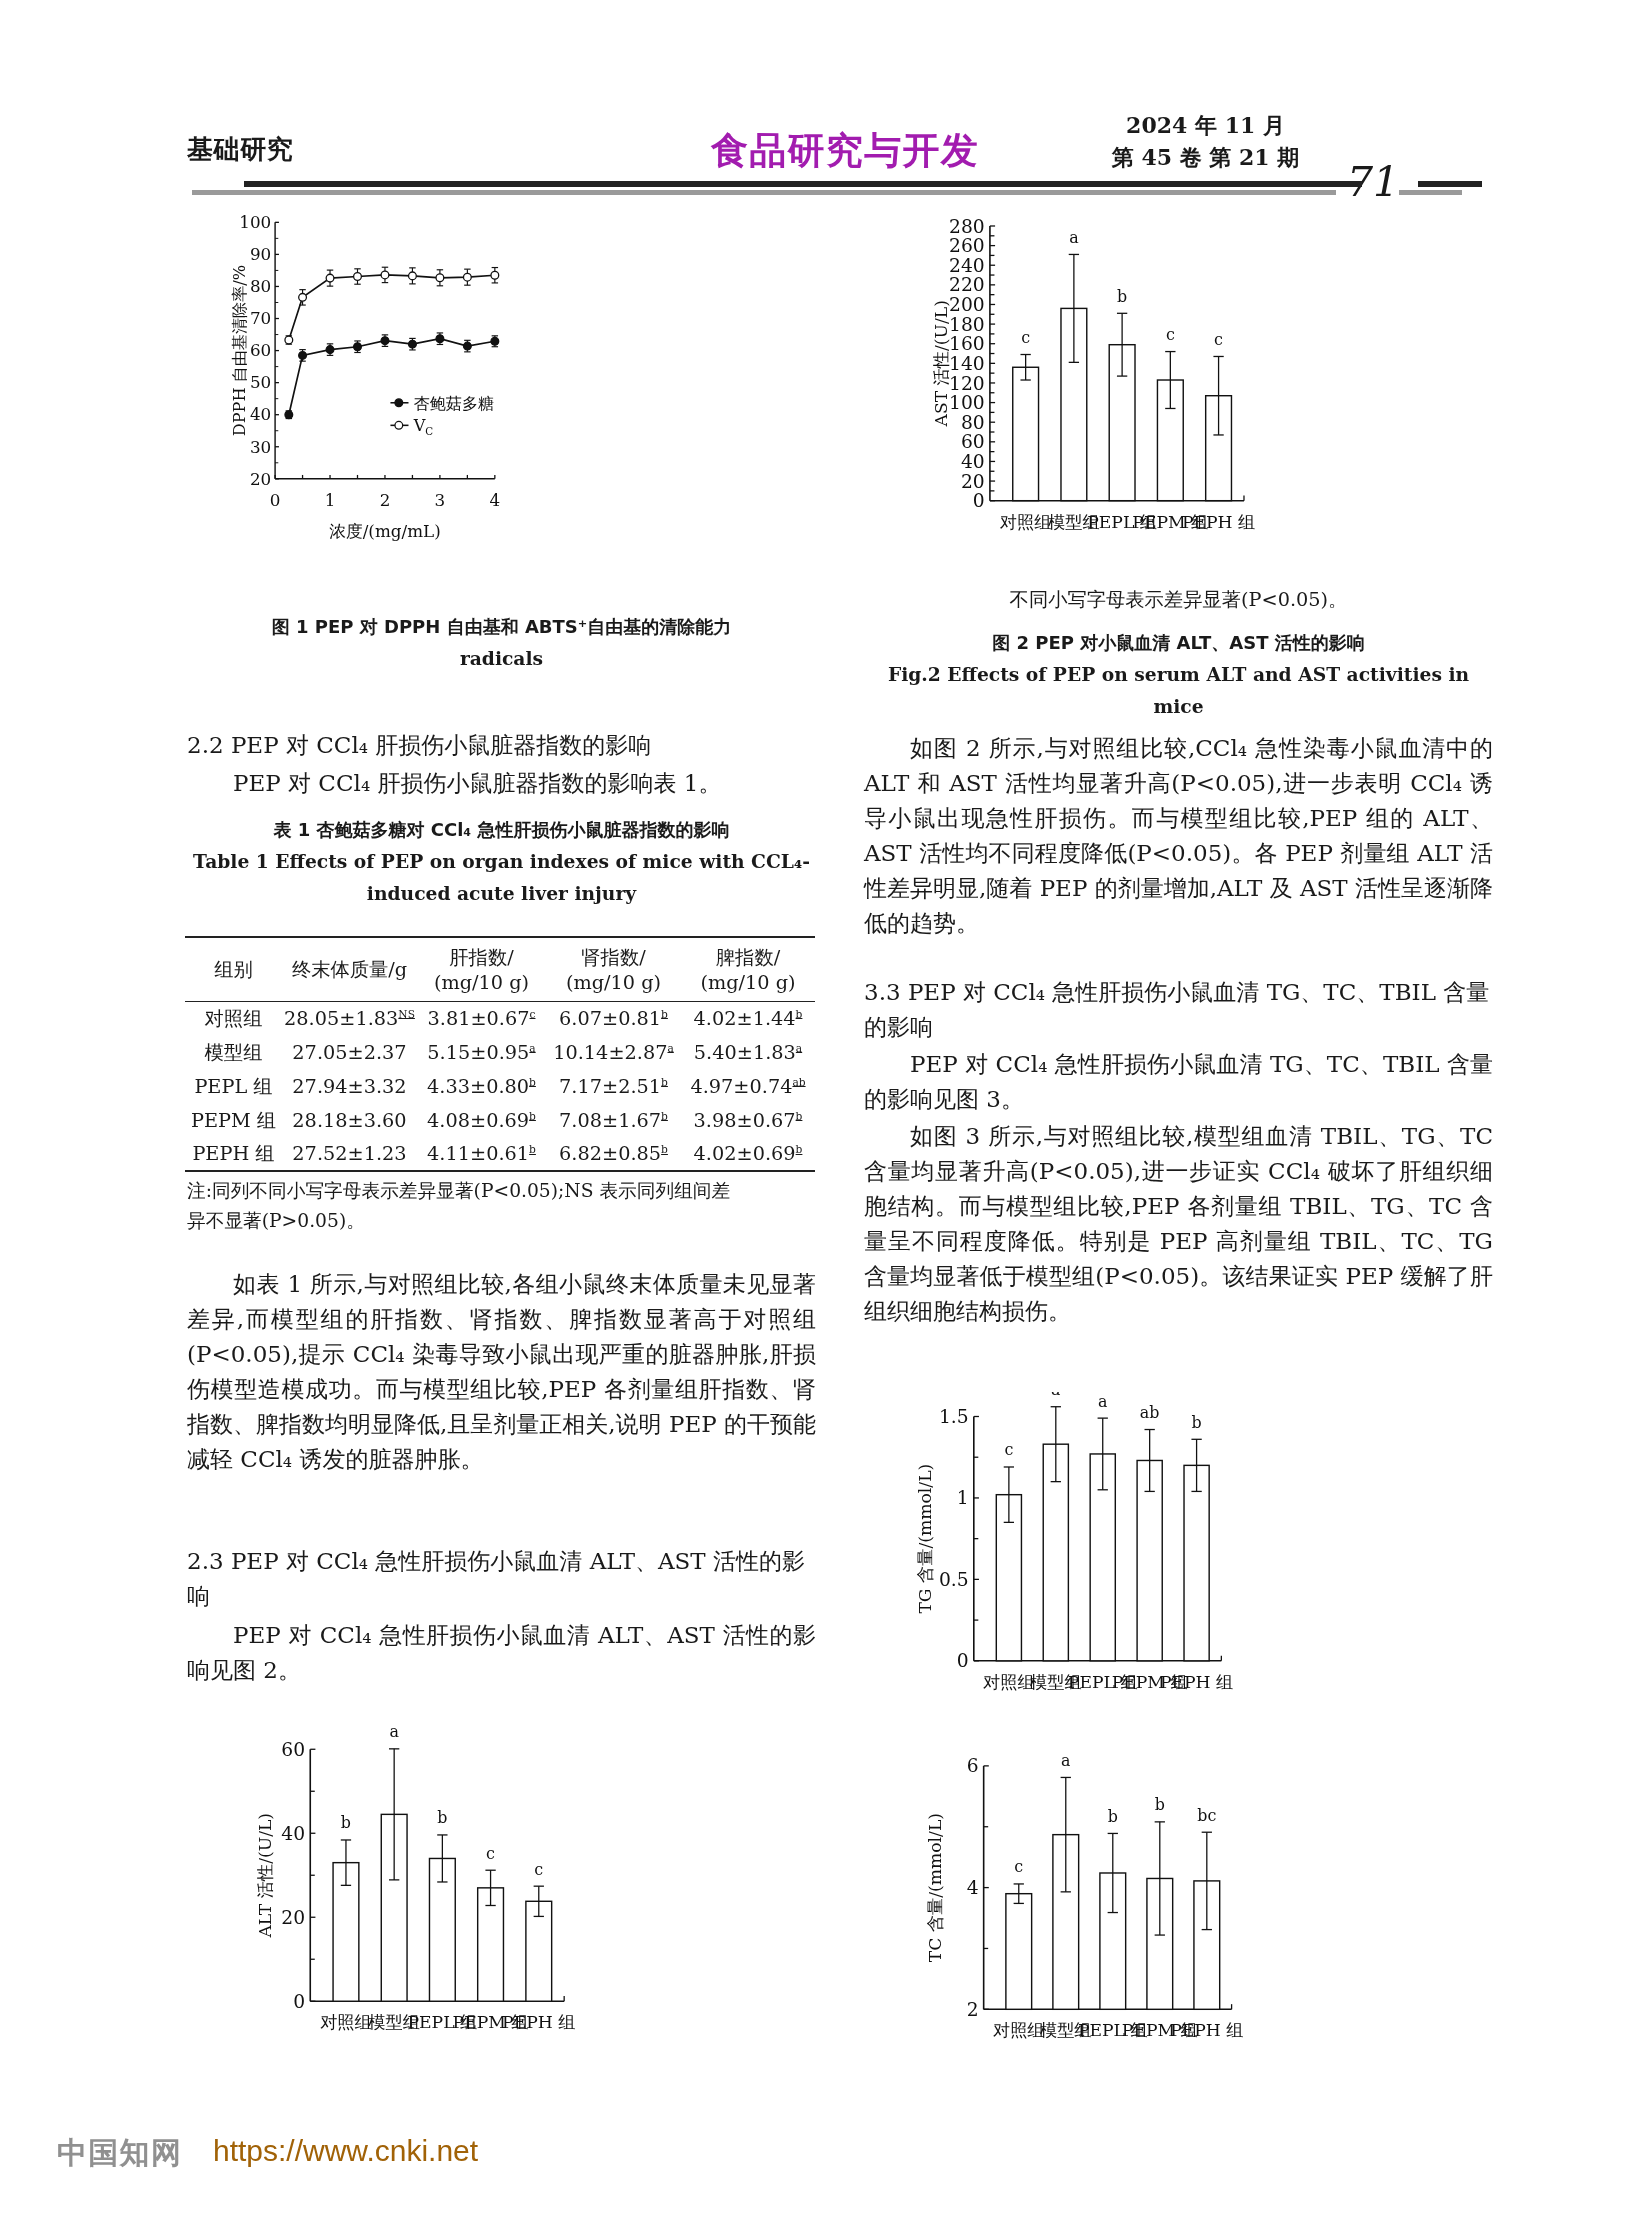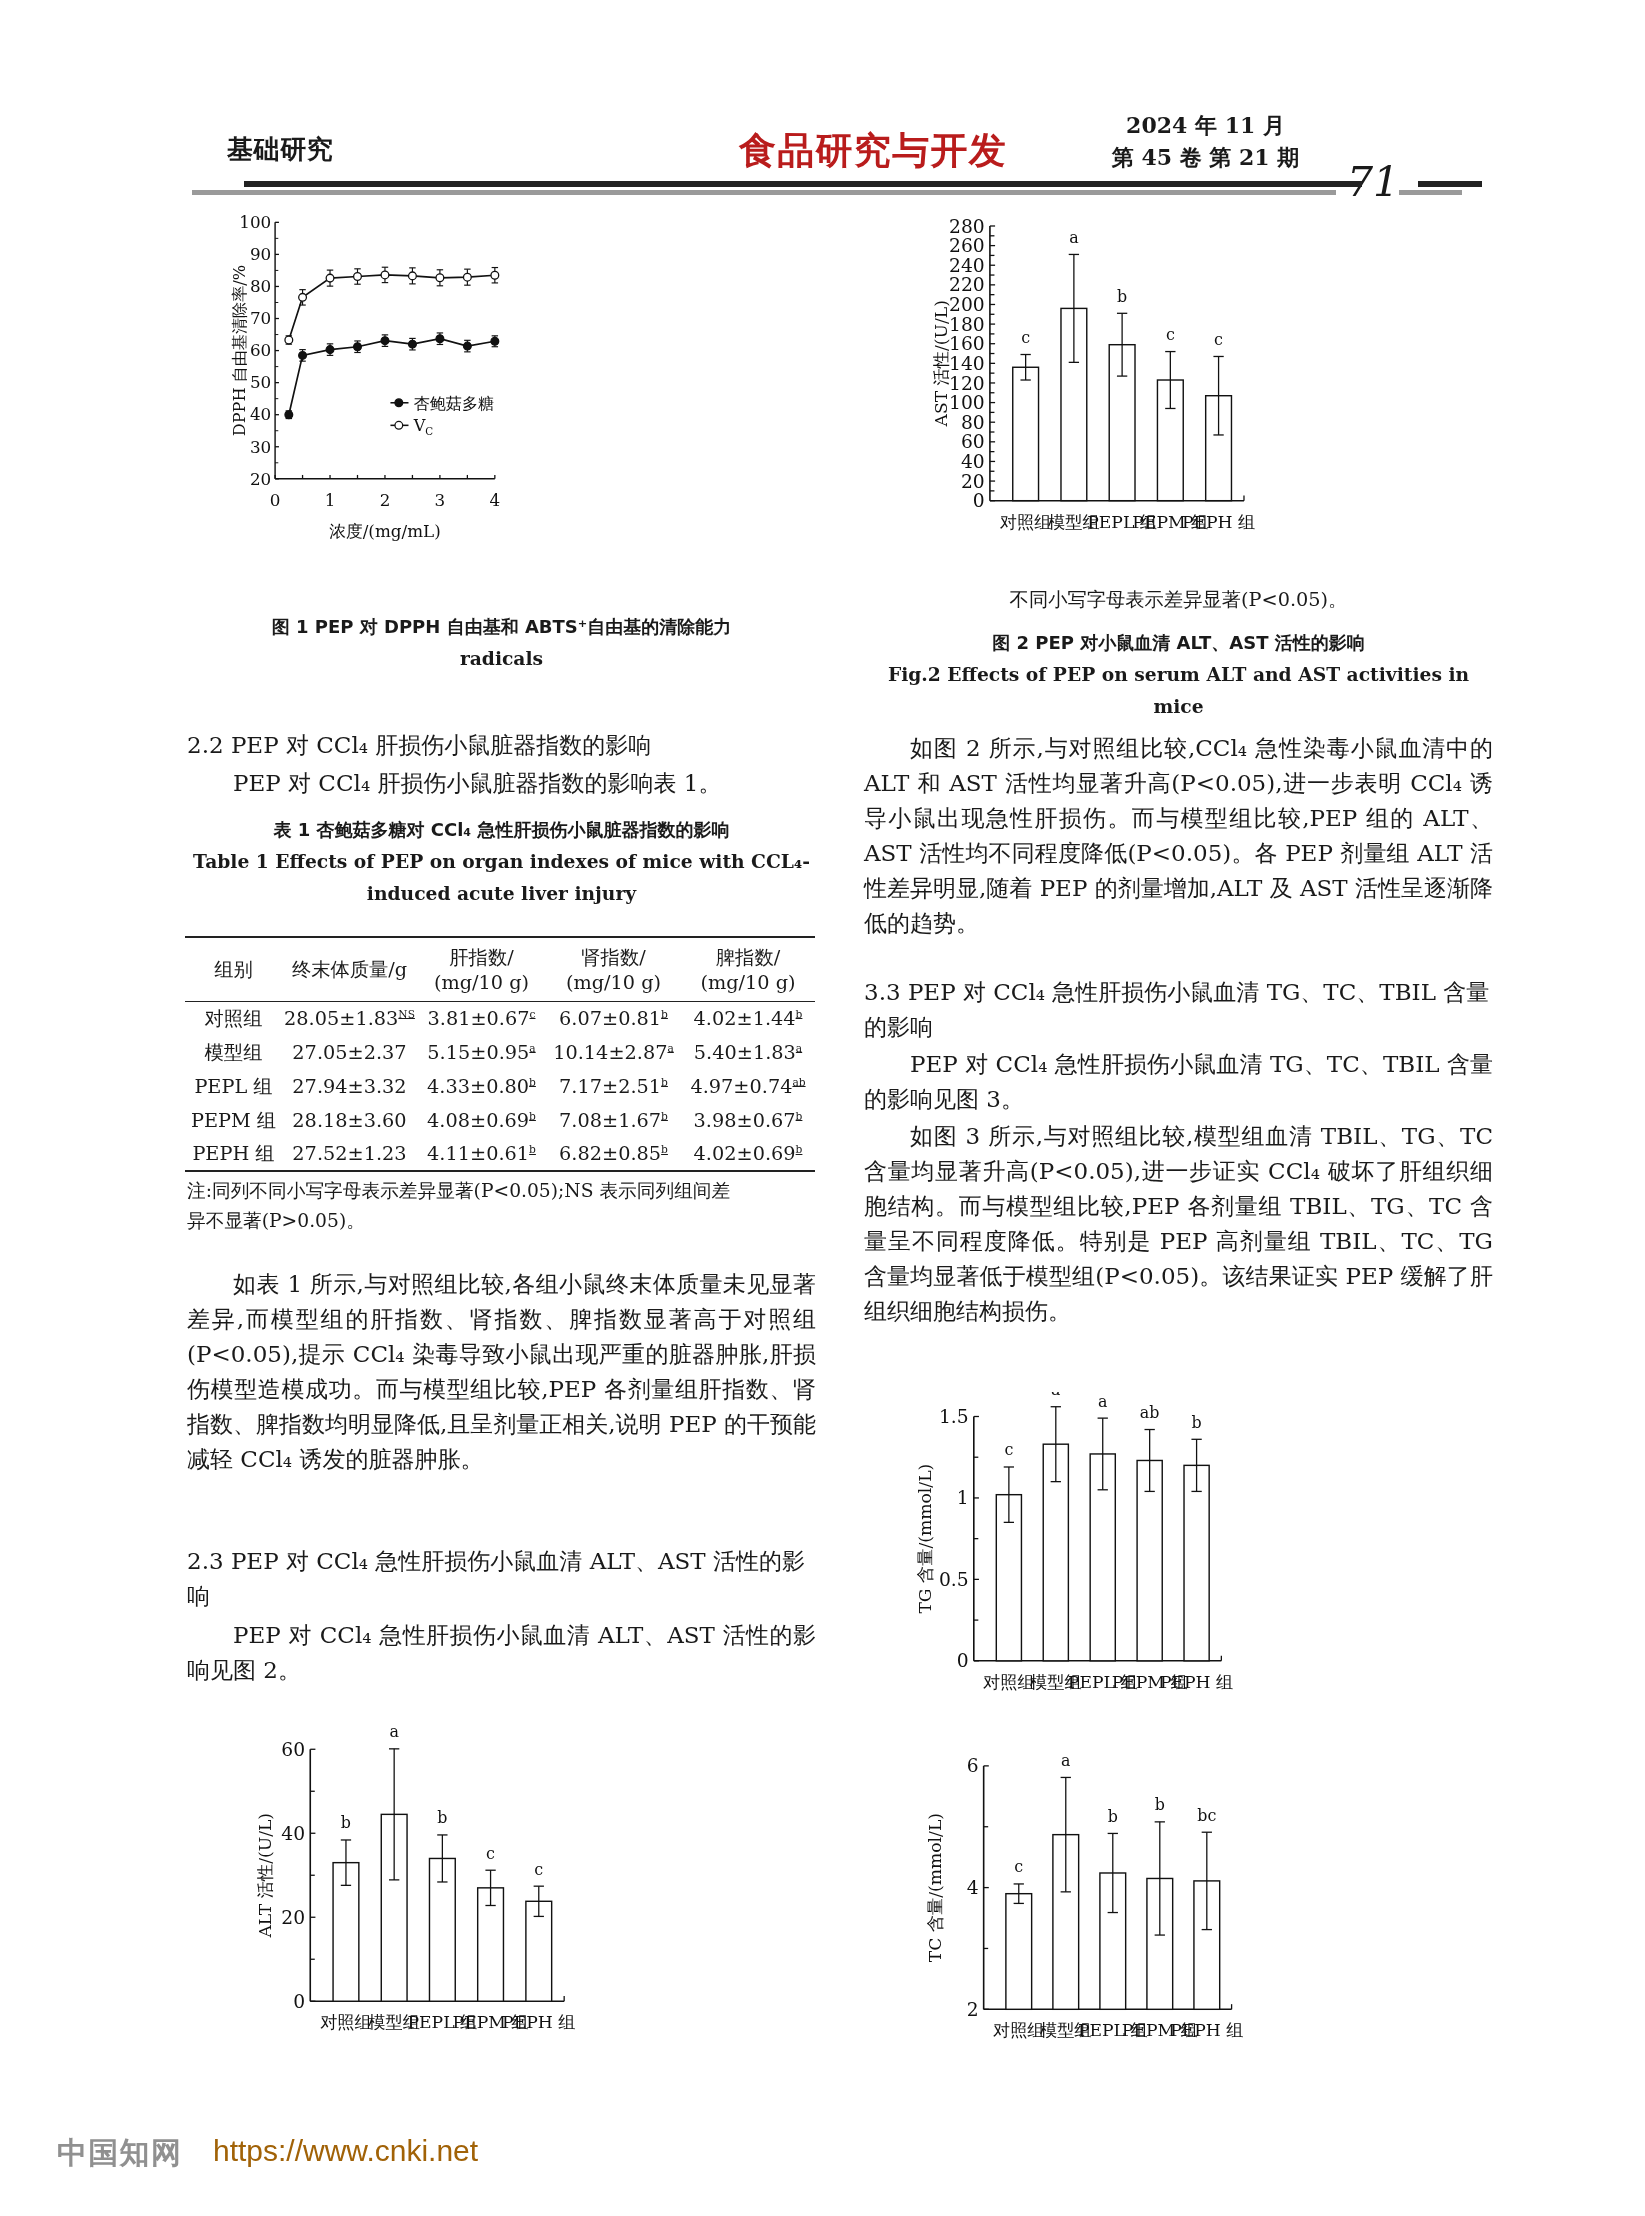--- a/index.html
+++ b/index.html
@@ -1,20 +1,20 @@
 <!DOCTYPE html>
 <html style="font-size:10.3px"><head>
 <meta charset="utf-8">
 <style>
   html, body { margin:0; padding:0; }
   body { width:1645px; height:2216px; background:#ffffff; position:relative; overflow:hidden;
          font-family:"DejaVu Serif","Liberation Serif",serif; color:#1a1a1a; }
   .abs { position:absolute; }
-  .hdr-left { left:187px; top:132px; font-family:"DejaVu Sans","Liberation Sans",sans-serif; font-weight:bold; font-size:26px; letter-spacing:0.6px;margin-left:40px; }
-  .hdr-center { left:703px; top:126px; width:284px; text-align:center; font-family:"DejaVu Sans","Liberation Sans",sans-serif; font-weight:bold; font-size:37px; color:#b91c1c; letter-spacing:1.3px;margin-left:28px; }
+  .hdr-left { left:187px; top:132px; font-family:"DejaVu Sans","Liberation Sans",sans-serif; font-weight:bold; font-size:26px; letter-spacing:0.6px; }
+  .hdr-center { left:703px; top:126px; width:284px; text-align:center; font-family:"DejaVu Sans","Liberation Sans",sans-serif; font-weight:bold; font-size:37px; color:#a21caf; letter-spacing:1.3px; }
   .hdr-date { left:1109px; top:111px; width:193px; text-align:center; font-weight:bold; font-size:22px; }
   .hdr-issue { left:1096px; top:143px; width:219px; text-align:center; font-weight:bold; font-size:22px; }
   .hdr-page { left:1347px; top:158px; font-style:italic; font-size:41px; }
   .bar-black { left:244px; top:181px; width:1118px; height:5.8px; background:#222; }
   .bar-black2 { left:1418px; top:181px; width:64px; height:5.8px; background:#222; }
   .bar-gray { left:192px; top:190px; width:1144px; height:5.2px; background:#9a9a9a; }
   .bar-gray2 { left:1399px; top:190px; width:63px; height:5.2px; background:#9a9a9a; }
 
   .body-text { font-size:23px; line-height:35px; text-align:justify; }
   .indent { text-indent:46px; }

